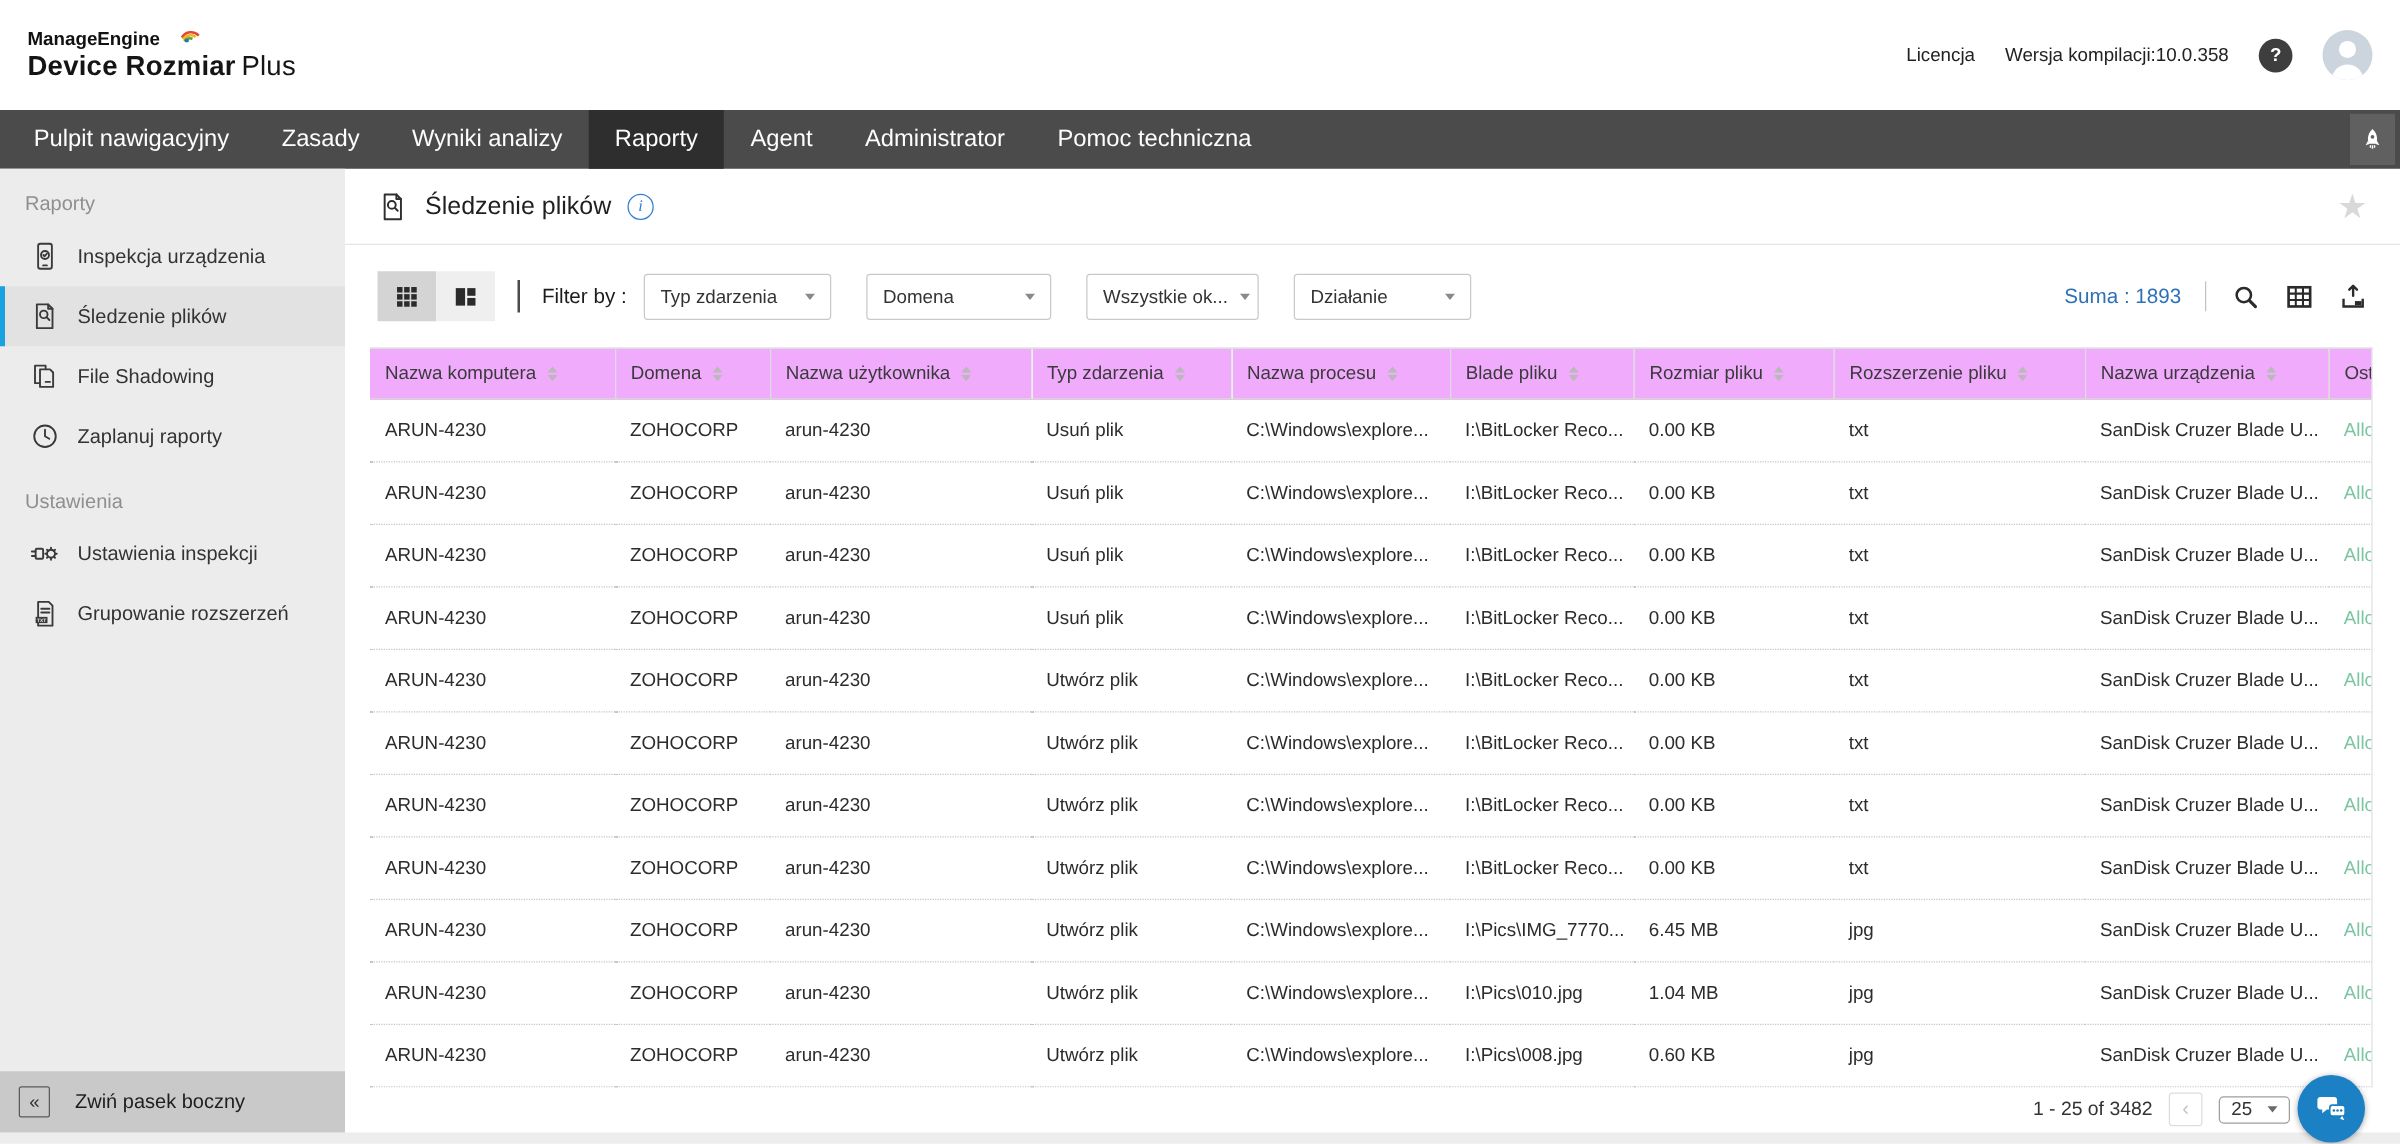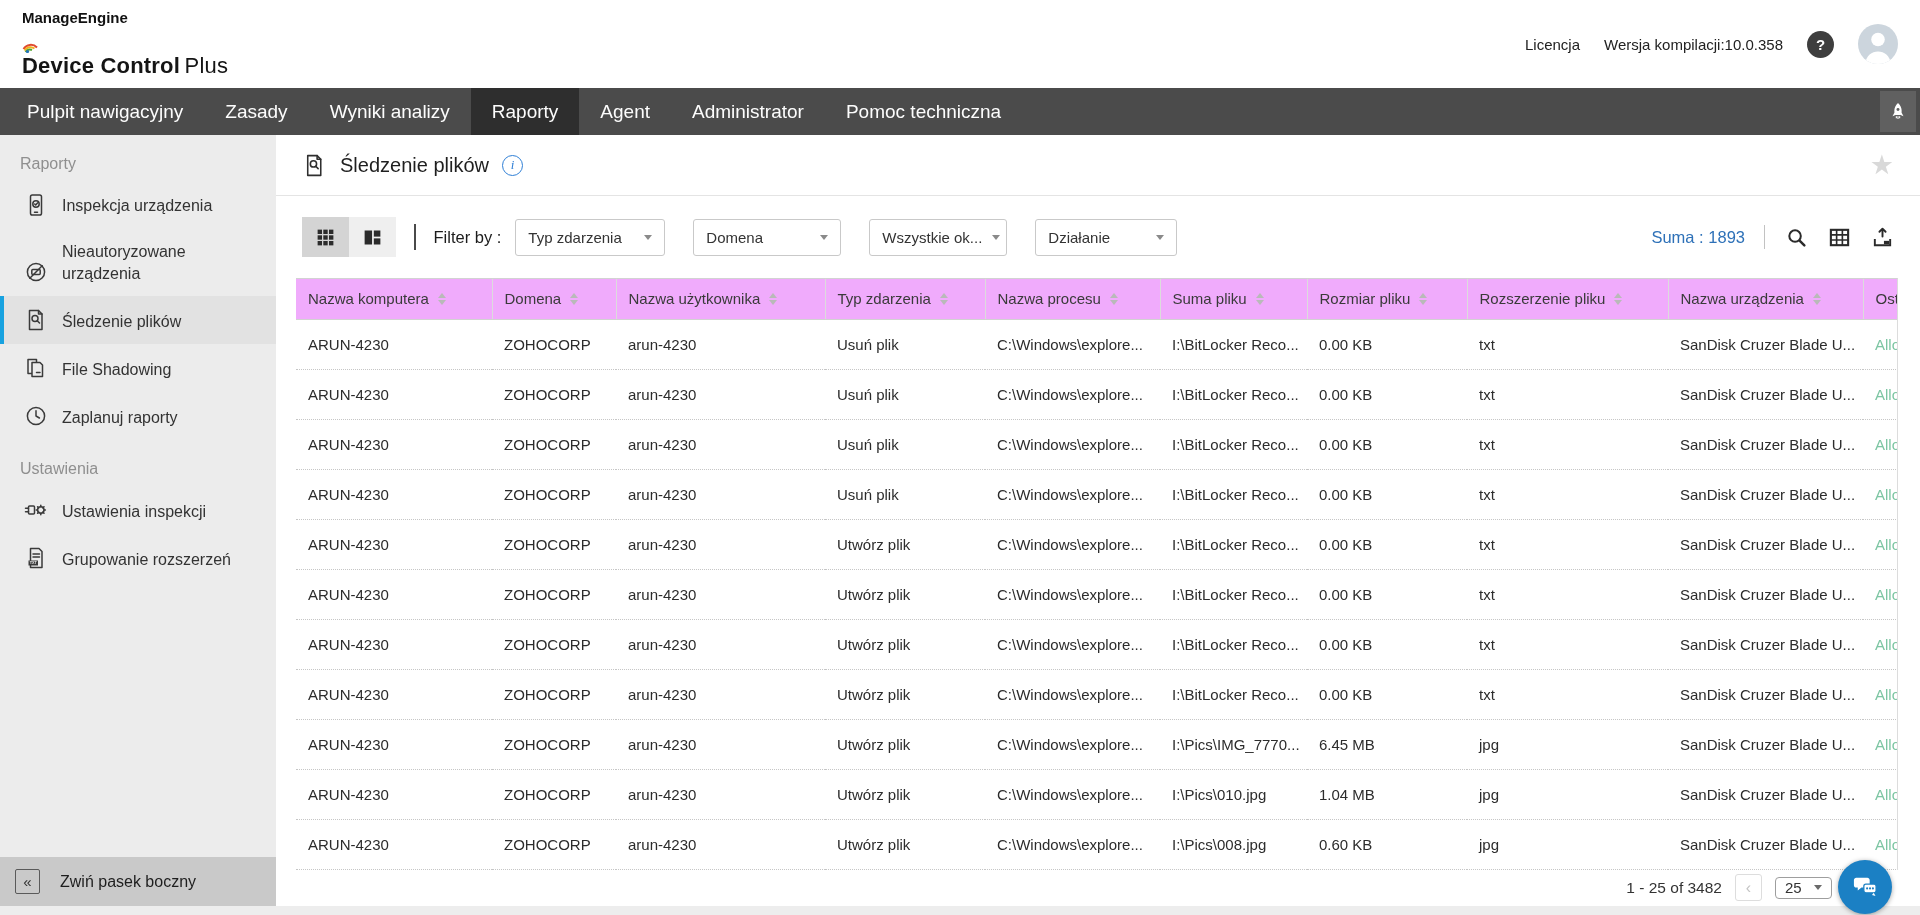--- a/index.html
+++ b/index.html
@@ -7,21 +7,21 @@
   body {
     width:1920px; height:915px; overflow:hidden;
     font-family:"Liberation Sans", sans-serif;
     background:#ededed; color:#2f2f2f;
   }
   .app { width:1920px; height:915px; position:relative; background:#fff; display:flex; flex-direction:column; }
 
   
   .top-header { height:88px; background:#fff; display:flex; align-items:center; justify-content:space-between; padding:0 22px; flex-shrink:0; }
   .logo { display:flex; flex-direction:column; line-height:1.15; cursor:pointer; }
-  .logo-brand-row { display:flex; align-items:flex-start; gap:16px;flex-direction:column; }
+  .logo-brand-row { display:flex; align-items:flex-start; gap:16px; }
   .logo-brand { font-size:15px; font-weight:700; color:#111; }
   .logo-product { font-size:22px; font-weight:700; color:#151515; letter-spacing:.2px; }
   .logo-suffix { font-weight:400; }
   .hdr-right { display:flex; align-items:center; gap:24px; font-size:15px; color:#222; }
   .license-link { cursor:pointer; }
   .help-badge { width:27px; height:27px; border-radius:50%; background:#3e3e3e; color:#fff; font-weight:700;
     display:flex; align-items:center; justify-content:center; font-size:15px; cursor:pointer; }
   .avatar { width:40px; height:40px; border-radius:50%; background:#ccd5dd; overflow:hidden; cursor:pointer; }
 
   
@@ -107,21 +107,21 @@
       <div class="logo-brand-row">
         <span class="logo-brand">ManageEngine</span>
         <svg width="17" height="13" viewBox="0 0 17 13" style="margin-top:-2px">
           <path d="M1.5 9 A8.5 8.5 0 0 1 15 7.5" stroke="#e04a2f" stroke-width="2" fill="none"></path>
           <path d="M2.5 10.5 A7 7 0 0 1 12.5 8.5" stroke="#f2b01e" stroke-width="2" fill="none"></path>
           <path d="M3.5 12 A5.5 5.5 0 0 1 10 10" stroke="#56a531" stroke-width="2" fill="none"></path>
           <circle cx="5.5" cy="11.5" r="1.6" fill="#2372ba"></circle>
         </svg>
       </div>
       <div>
-        <span class="logo-product">Device Control</span>
+        <span class="logo-product">Device Rozmiar</span>
         <span class="logo-product logo-suffix">Plus</span>
       </div>
     </div>
     <div class="hdr-right">
       <span class="license-link">Licencja</span>
       <span>Wersja kompilacji:10.0.358</span>
       <span class="help-badge">?</span>
       <span class="avatar">
         <svg viewBox="0 0 40 40" width="40" height="40">
           <circle cx="20" cy="15.5" r="6.8" fill="#fff"></circle>
@@ -158,30 +158,20 @@
           <div class="side-item">
             <span style="display: flex;">
               <svg class="sicon" viewBox="0 0 24 24" stroke="#3a3a3a" stroke-width="1.5" fill="none" stroke-linecap="round" stroke-linejoin="round">
                 <rect x="6.5" y="2" width="11" height="20" rx="1.8"></rect>
                 <circle cx="12" cy="11" r="3.2"></circle>
                 <path d="M10.7 11l1 1 1.8-2.1"></path>
                 <path d="M10.5 19.3h3"></path>
               </svg>
             </span>
             <span>Inspekcja urządzenia</span>
-          </div>
-          <div class="side-item">
-            <span style="display: flex;">
-              <svg class="sicon" viewBox="0 0 24 24" stroke="#3a3a3a" stroke-width="1.5" fill="none" stroke-linecap="round" stroke-linejoin="round">
-                <circle cx="12" cy="12" r="8.6"></circle>
-                <rect x="7.8" y="9.6" width="8.4" height="4.8" rx="1"></rect>
-                <line x1="5.8" y1="18.2" x2="18.2" y2="5.8"></line>
-              </svg>
-            </span>
-            <span>Nieautoryzowane urządzenia</span>
           </div>
           <div class="side-item active">
             <span style="display: flex;">
               <svg class="sicon" viewBox="0 0 24 24" stroke="#3a3a3a" stroke-width="1.5" fill="none" stroke-linecap="round" stroke-linejoin="round">
                 <path d="M5.5 2.5h9l3.5 3.5v15.5H5.5z"></path>
                 <path d="M14.5 2.5v3.5H18"></path>
                 <circle cx="11" cy="10.5" r="3"></circle>
                 <path d="M13.2 12.7l2.3 2.3"></path>
               </svg>
             </span>
@@ -377,21 +367,21 @@
                   <span class="th-inner">
                     <span>Nazwa procesu</span>
                     <span class="sort">
                       <i class="up"></i>
                       <i class="down"></i>
                     </span>
                   </span>
                 </th>
                 <th>
                   <span class="th-inner">
-                    <span>Suma pliku</span>
+                    <span>Blade pliku</span>
                     <span class="sort">
                       <i class="up"></i>
                       <i class="down"></i>
                     </span>
                   </span>
                 </th>
                 <th>
                   <span class="th-inner">
                     <span>Rozmiar pliku</span>
                     <span class="sort">

